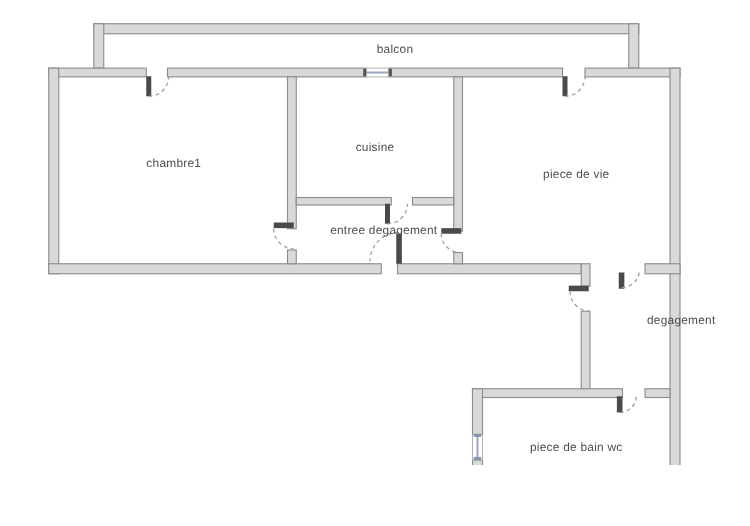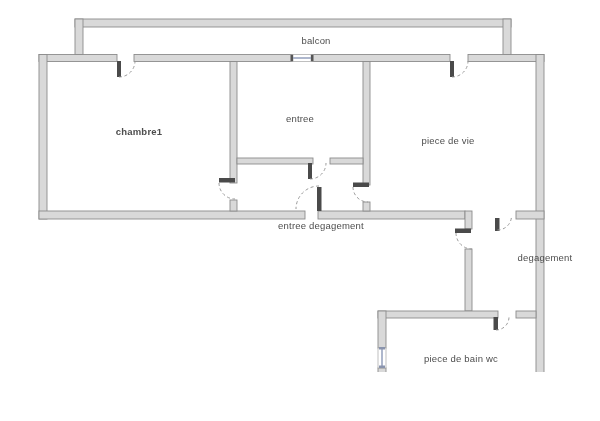--- a/index.html
+++ b/index.html
@@ -99,24 +99,24 @@
       <path d="M353,187 A15,15 0 0 0 368,202"></path>
       <path d="M319,186 A23,23 0 0 0 296,209"></path>
       <path d="M497.5,230 A14,14 0 0 0 511.5,216"></path>
       <path d="M456,233 A16,16 0 0 0 472,249"></path>
       <path d="M496,330 A13,13 0 0 0 509,317"></path>
     </g>
   </svg>
 
   <div class="room-label" style="left:316px; top:40px;">balcon</div>
 
-  <div class="room-label" style="left:139px; top:131px;font-weight:bold;">chambre1</div>
+  <div class="room-label" style="left:139px; top:131px;">chambre1</div>
 
-  <div class="room-label" style="left:300px; top:118px;">entree</div>
+  <div class="room-label" style="left:300px; top:118px;">cuisine</div>
 
-  <div class="room-label" style="left:448px; top:140px;">piece de vie</div>
+  <div class="room-label" style="left:461px; top:140px;">piece de vie</div>
 
-  <div class="room-label" style="left:321px; top:185px;margin-top:40px;">entree degagement</div>
+  <div class="room-label" style="left:307px; top:185px;">entree degagement</div>
 
   <div class="room-label" style="left:507px; top:257px;margin-left:38px;">degagement</div>
 
   <div class="room-label" style="left:461px; top:358px;">piece de bain wc</div>
 </div>
 
 </body></html>

